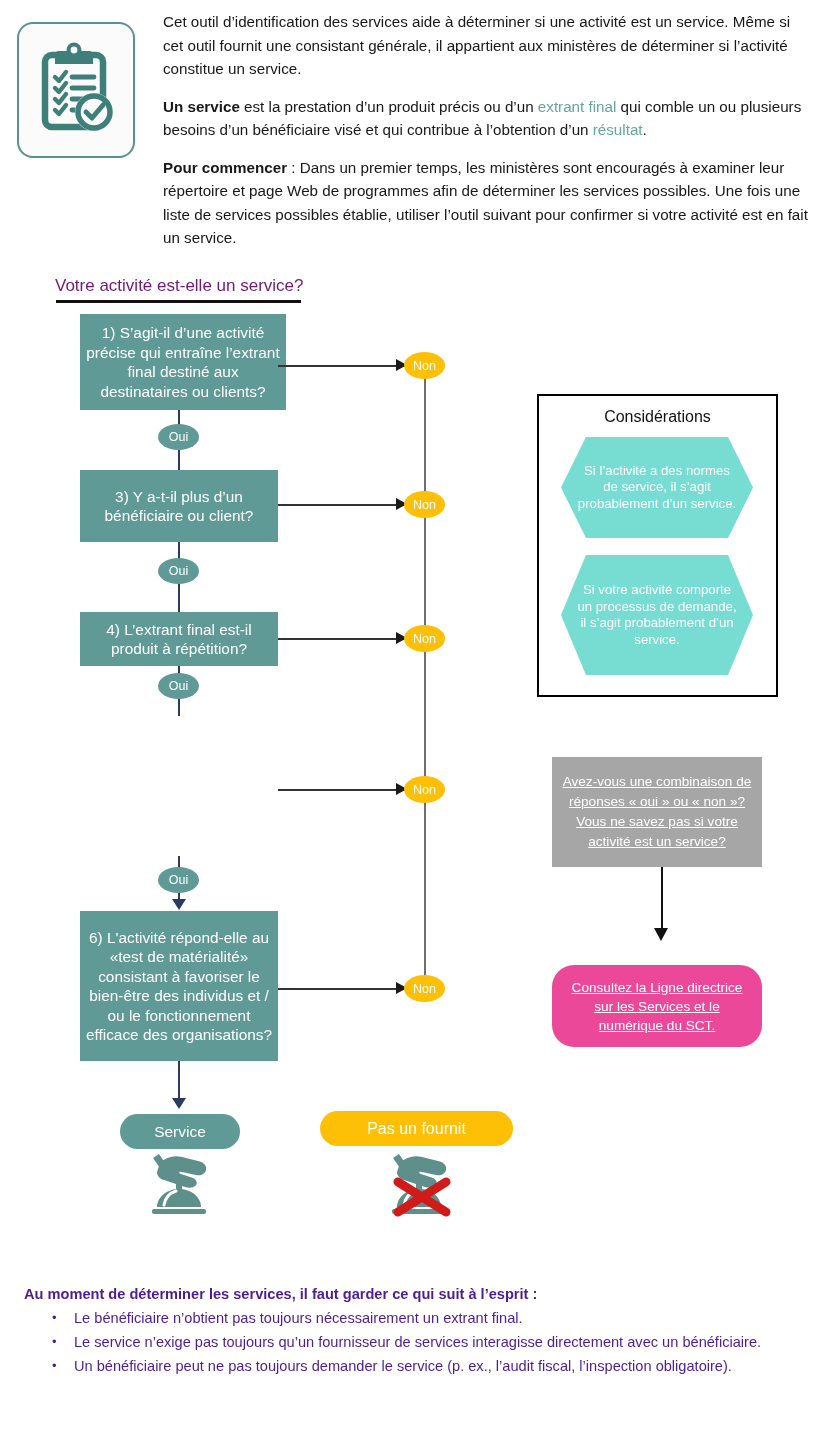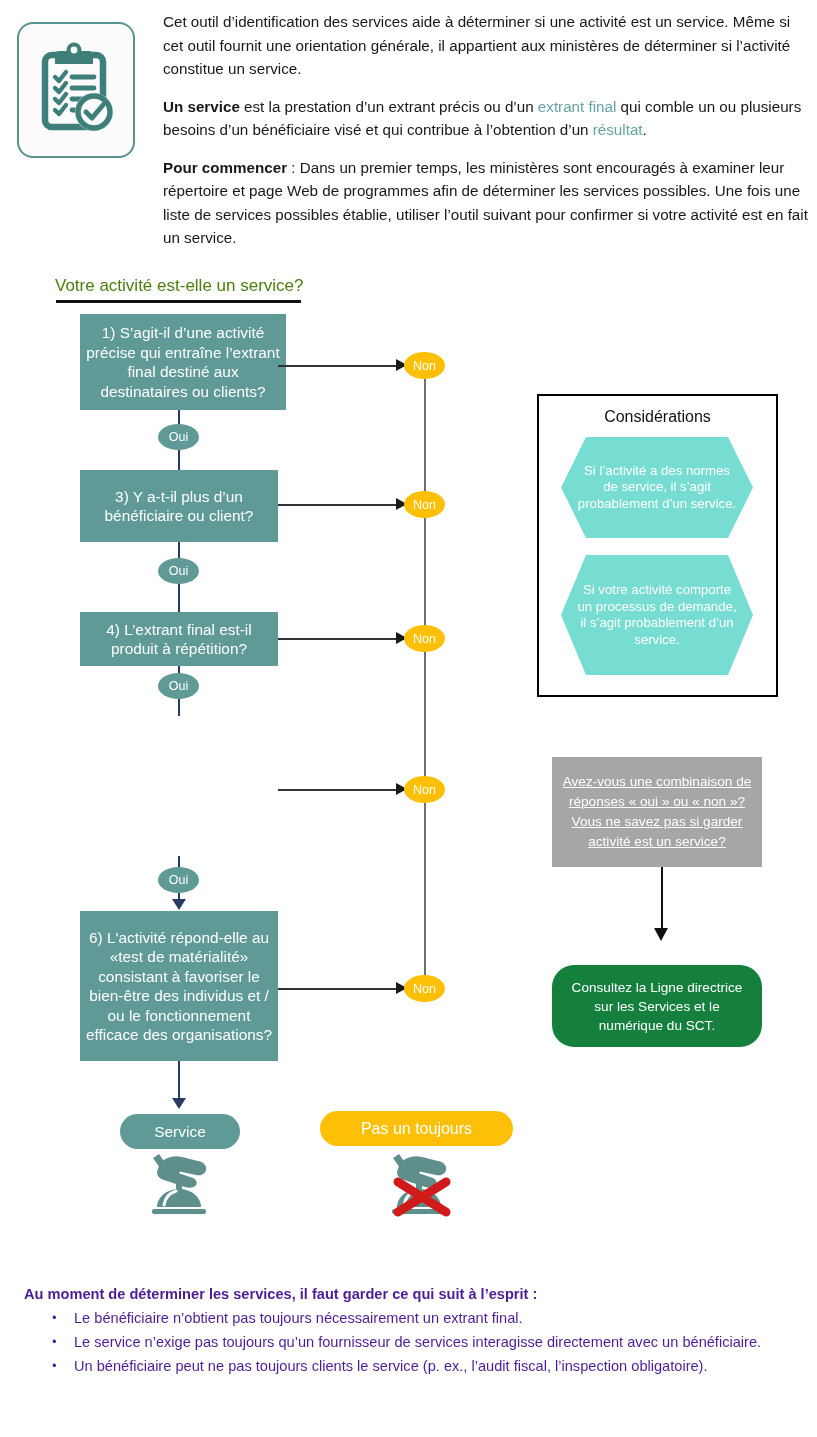--- a/index.html
+++ b/index.html
@@ -24,21 +24,21 @@
     position:absolute;left:163px;top:10px;width:645px;
     font-size:15.2px;line-height:23.5px;color:#181818;
   }
   .intro-text p{margin:0 0 14px 0;}
   .intro-text p:last-child{margin-bottom:0;margin-top:8px;}
   .b{font-weight:bold;}
   .lnk{color:#64a5a2;}
 
   
   .fc-title{
-    position:absolute;left:55px;top:276px;font-size:17px;color:#4d7c0f;white-space:nowrap;
+    position:absolute;left:55px;top:276px;font-size:17px;color:#701a75;white-space:nowrap;
   }
   .fc-underline{
     position:absolute;left:56px;top:300px;width:245px;height:3px;background:#111;
   }
 
   .qbox{
     position:absolute;background:#5f9a96;color:#ffffff;
     display:flex;align-items:center;justify-content:center;text-align:center;
     font-size:15.4px;line-height:19.5px;box-sizing:border-box;padding:2px 3px;
   }
@@ -94,24 +94,24 @@
   .gray-box{
     position:absolute;left:552px;top:757px;width:210px;height:110px;
     background:#a6a6a6;color:#fff;text-align:center;
     font-size:13.6px;line-height:20px;
     display:flex;align-items:center;justify-content:center;
     box-sizing:border-box;padding:0 4px;
   }
   .gray-box u{text-decoration:underline;}
   .gray-pill{
     position:absolute;left:552px;top:965px;width:210px;height:82px;
-    background:#15803d;color:#fff;border-radius:22px;text-align:center;
+    background:#ec4899;color:#fff;border-radius:22px;text-align:center;
     font-size:13.6px;line-height:19px;
     display:flex;align-items:center;justify-content:center;
-    box-sizing:border-box;padding:0 12px;
+    box-sizing:border-box;padding:0 12px;text-decoration:underline;
   }
 
   
   .pill-service{
     position:absolute;left:120px;top:1114px;width:120px;height:35px;
     background:#5f9a96;color:#fff;border-radius:18px;
     display:flex;align-items:center;justify-content:center;font-size:15.5px;
   }
   .pill-notservice{
     position:absolute;left:320px;top:1111px;width:193px;height:35px;
@@ -158,22 +158,22 @@
         <line x1="39" y1="57" x2="61" y2="57"></line>
         <line x1="39" y1="68" x2="52" y2="68"></line>
       </g>
       <circle cx="61" cy="70" r="19" fill="#fbfbfb"></circle>
       <circle cx="61" cy="70" r="16" fill="none" stroke="#3f7f79" stroke-width="5.5"></circle>
       <polyline points="53,70 59,76 70,63" fill="none" stroke="#3f7f79" stroke-width="5" stroke-linecap="round" stroke-linejoin="round"></polyline>
     </svg>
   </div>
 
   <div class="intro-text">
-    <p>Cet outil d’identification des services aide à déterminer si une activité est un service. Même si cet outil fournit une orientation générale, il appartient aux ministères de déterminer si l’activité constitue un service.</p>
-    <p><span class="b">Un service</span><span> est la prestation d’un extrant précis ou d’un </span><span class="lnk">extrant final</span><span> qui comble un ou plusieurs besoins d’un bénéficiaire visé et qui contribue à l’obtention d’un </span><span class="lnk">résultat</span><span>.</span></p>
+    <p>Cet outil d’identification des services aide à déterminer si une activité est un service. Même si cet outil fournit une consistant générale, il appartient aux ministères de déterminer si l’activité constitue un service.</p>
+    <p><span class="b">Un service</span><span> est la prestation d’un produit précis ou d’un </span><span class="lnk">extrant final</span><span> qui comble un ou plusieurs besoins d’un bénéficiaire visé et qui contribue à l’obtention d’un </span><span class="lnk">résultat</span><span>.</span></p>
     <p><span class="b">Pour commencer</span><span> : Dans un premier temps, les ministères sont encouragés à examiner leur répertoire et page Web de programmes afin de déterminer les services possibles. Une fois une liste de services possibles établie, utiliser l’outil suivant pour confirmer si votre activité est en fait un service.</span></p>
   </div>
 
   <div class="fc-title">Votre activité est-elle un service?</div>
   <div class="fc-underline"></div>
 
   <div class="vline-gray" style="left:424px;top:366px;height:622px;"></div>
 
   <div class="qbox" style="left:80px;top:314px;width:206px;height:96px;">
     <span>1) S’agit-il d’une activité précise qui entraîne l’extrant final destiné aux destinataires ou clients?</span>
@@ -249,33 +249,33 @@
     <div class="cons-title">Considérations</div>
   </div>
   <div class="hex" style="left:561px;top:437px;width:192px;height:101px;">
     <span>Si l’activité a des normes de service, il s’agit probablement d’un service.</span>
   </div>
   <div class="hex" style="left:561px;top:555px;width:192px;height:120px;">
     <span>Si votre activité comporte un processus de demande, il s’agit probablement d’un service.</span>
   </div>
 
   <div class="gray-box">
-    <u>Avez-vous une combinaison de réponses « oui » ou « non »? Vous ne savez pas si garder activité est un service?</u>
+    <u>Avez-vous une combinaison de réponses « oui » ou « non »? Vous ne savez pas si votre activité est un service?</u>
   </div>
   <div class="vline" style="left:661px;top:867px;width:1.6px;background:#111;height:66px;"></div>
   <div class="arrow-down-blk" style="left:654px;top:928px;"></div>
   <div class="gray-pill">
     <span>Consultez la Ligne directrice sur les Services et le numérique du SCT.</span>
   </div>
 
   <div class="pill-service">
     <span>Service</span>
   </div>
   <div class="pill-notservice">
-    <span>Pas un toujours</span>
+    <span>Pas un fournit</span>
   </div>
 
   <div class="icon-bell">
     <svg width="62" height="66" viewBox="0 0 62 66" aria-hidden="true">
       <g fill="#5f8f8a">
         <path d="M5 6 l6 -4 l9 13 l-6 4 z"></path>
         <path d="M12 11 c6 -6 14 -8 22 -6 l16 4 c6 1 9 5 8 9 c-1 4 -5 6 -10 5 l-14 -3 c-3 -1 -4 1 -1 2 l12 4 c4 2 5 6 2 8 c-2 2 -6 2 -10 1 l-21 -7 c-4 -1 -7 -4 -7 -8 z"></path>
         <path d="M28 31 h6 v7 h-6 z"></path>
         <path d="M31 37 c-12 0 -22 8 -22 18 h44 c0 -10 -10 -18 -22 -18 z"></path>
         <rect x="4" y="57" width="54" height="5" rx="2"></rect>
@@ -299,17 +299,17 @@
         <line x1="58" y1="30" x2="10" y2="60"></line>
       </g>
     </svg>
   </div>
 
   <div class="notes">
     <p class="notes-head">Au moment de déterminer les services, il faut garder ce qui suit à l’esprit :</p>
     <ul>
       <li>Le bénéficiaire n’obtient pas toujours nécessairement un extrant final.</li>
       <li>Le service n’exige pas toujours qu’un fournisseur de services interagisse directement avec un bénéficiaire.</li>
-      <li>Un bénéficiaire peut ne pas toujours clients le service (p. ex., l’audit fiscal, l’inspection obligatoire).</li>
+      <li>Un bénéficiaire peut ne pas toujours demander le service (p. ex., l’audit fiscal, l’inspection obligatoire).</li>
     </ul>
   </div>
 
 </div>
 
 </body></html>

